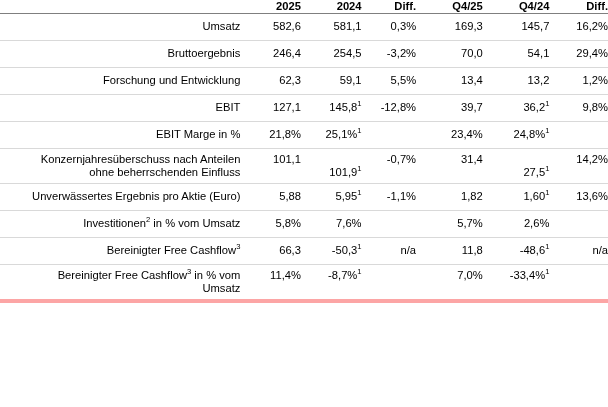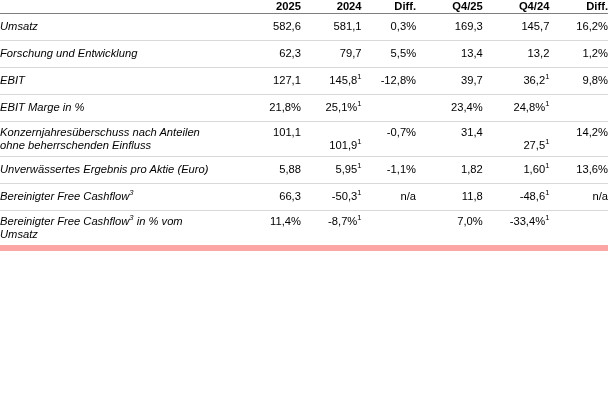--- a/index.html
+++ b/index.html
@@ -46,27 +46,26 @@
   tbody tr td {
     border-bottom: 1px solid #d9d9d9;
     height: 26px;
     padding-top: 2px;
     padding-bottom: 2px;
   }
   tbody tr.tall td {
     height: 34px;
   }
   tbody tr:last-child td {
-    border-bottom: 6px solid #fca5a5;
+    border-bottom: 4px solid #fca5a5;
   }
   td.label {
-    text-align: left;
+    text-align: right;
     padding-left: 3px;
     padding-right: 4px;
-    font-style: italic;
   }
   td.num {
     text-align: right;
     padding-right: 7px;
     white-space: nowrap;
   }
   sup {
     font-size: 7.6px;
     vertical-align: super;
     line-height: 0;
@@ -116,27 +115,50 @@
         </td>
         <td class="num">
           <span class="lbl-line">145,7</span>
         </td>
         <td class="num">
           <span class="lbl-line">16,2%</span>
         </td>
       </tr>
       <tr>
         <td class="label">
+          <span class="lbl-line">Bruttoergebnis</span>
+        </td>
+        <td class="num">
+          <span class="lbl-line">246,4</span>
+        </td>
+        <td class="num">
+          <span class="lbl-line">254,5</span>
+        </td>
+        <td class="num">
+          <span class="lbl-line">-3,2%</span>
+        </td>
+        <td class="num">
+          <span class="lbl-line">70,0</span>
+        </td>
+        <td class="num">
+          <span class="lbl-line">54,1</span>
+        </td>
+        <td class="num">
+          <span class="lbl-line">29,4%</span>
+        </td>
+      </tr>
+      <tr>
+        <td class="label">
           <span class="lbl-line">Forschung und Entwicklung</span>
         </td>
         <td class="num">
           <span class="lbl-line">62,3</span>
         </td>
         <td class="num">
-          <span class="lbl-line">79,7</span>
+          <span class="lbl-line">59,1</span>
         </td>
         <td class="num">
           <span class="lbl-line">5,5%</span>
         </td>
         <td class="num">
           <span class="lbl-line">13,4</span>
         </td>
         <td class="num">
           <span class="lbl-line">13,2</span>
         </td>
@@ -234,20 +256,43 @@
           <span class="lbl-line">-1,1%</span>
         </td>
         <td class="num">
           <span class="lbl-line">1,82</span>
         </td>
         <td class="num">
           <span class="lbl-line">1,60<sup>1</sup></span>
         </td>
         <td class="num">
           <span class="lbl-line">13,6%</span>
+        </td>
+      </tr>
+      <tr>
+        <td class="label">
+          <span class="lbl-line">Investitionen<sup>2</sup> in % vom Umsatz</span>
+        </td>
+        <td class="num">
+          <span class="lbl-line">5,8%</span>
+        </td>
+        <td class="num">
+          <span class="lbl-line">7,6%</span>
+        </td>
+        <td class="num">
+          <span class="lbl-line">&nbsp;</span>
+        </td>
+        <td class="num">
+          <span class="lbl-line">5,7%</span>
+        </td>
+        <td class="num">
+          <span class="lbl-line">2,6%</span>
+        </td>
+        <td class="num">
+          <span class="lbl-line">&nbsp;</span>
         </td>
       </tr>
       <tr>
         <td class="label">
           <span class="lbl-line">Bereinigter Free Cashflow<sup>3</sup></span>
         </td>
         <td class="num">
           <span class="lbl-line">66,3</span>
         </td>
         <td class="num">

